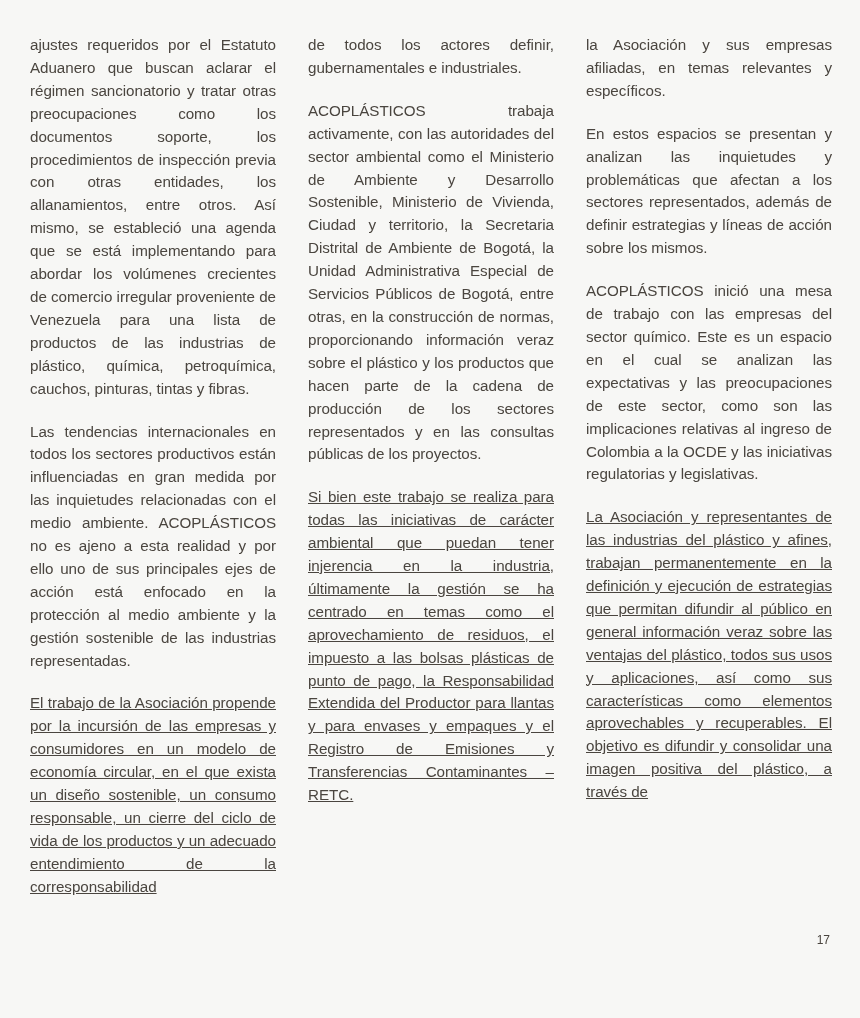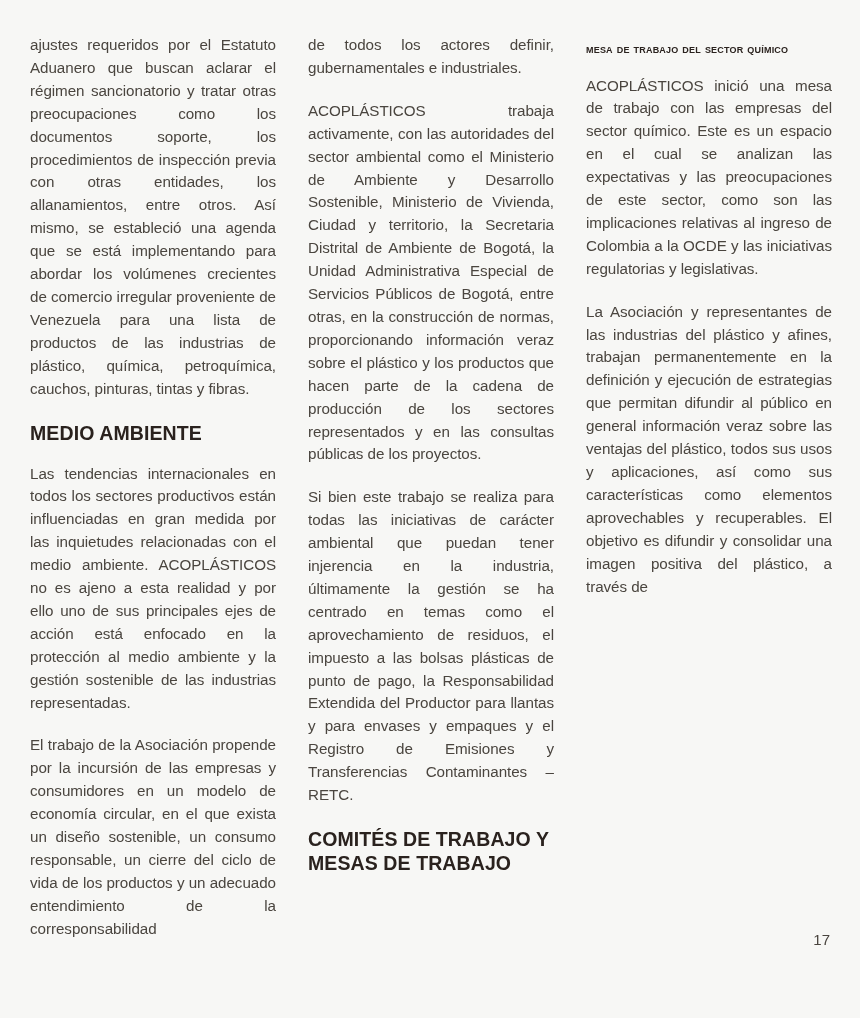--- a/index.html
+++ b/index.html
@@ -38,20 +38,21 @@
     line-height: 22.9px;
     text-align: justify;
     text-justify: inter-word;
     color: #4a453f;
     hyphens: manual;
     -webkit-hyphens: manual;
     letter-spacing: -0.05px;
   }
   p.body-text:last-child {
     margin-bottom: 0;
+    text-decoration: underline;
   }
   h2.section-heading {
     margin: 10px 0 18px 0;
     font-size: 19.5px;
     line-height: 24px;
     font-weight: bold;
     color: #2a221e;
     letter-spacing: 0.1px;
     text-align: left;
   }
@@ -69,48 +70,47 @@
     text-transform: lowercase;
     letter-spacing: 0.2px;
     text-align: left;
   }
   .page-number {
     position: absolute;
     right: 30px;
     top: 930px;
     width: 60px;
     text-align: right;
-    font-size: 15px;
+    font-size: 12px;
     line-height: 20px;
     color: #4a453f;
   }
 </style>
 </head>
 <body>
 
 <div class="page">
 
   <div class="columns">
 
     <div class="column">
       <p class="body-text">ajustes requeridos por el Estatuto Aduanero que buscan aclarar el régimen sancionatorio y tratar otras preocupaciones como los documentos soporte, los procedimientos de inspección previa con otras entidades, los allanamientos, entre otros. Así mismo, se estableció una agenda que se está implementando para abordar los volúmenes crecientes de comercio irregular proveniente de Venezuela para una lista de productos de las industrias de plástico, química, petroquímica, cauchos, pinturas, tintas y fibras.</p>
-      <h2 class="section-heading">MEDIO AMBIENTE</h2>
       <p class="body-text">Las tendencias internacionales en todos los sectores productivos están influenciadas en gran medida por las inquietudes relacionadas con el medio ambiente. ACOPLÁSTICOS no es ajeno a esta realidad y por ello uno de sus principales ejes de acción está enfocado en la protección al medio ambiente y la gestión sostenible de las industrias representadas.</p>
       <p class="body-text">El trabajo de la Asociación propende por la incursión de las empresas y consumidores en un modelo de economía circular, en el que exista un diseño sostenible, un consumo responsable, un cierre del ciclo de vida de los productos y un adecuado entendimiento de la corresponsabilidad</p>
     </div>
 
     <div class="column">
       <p class="body-text">de todos los actores definir, gubernamentales e industriales.</p>
       <p class="body-text">ACOPLÁSTICOS trabaja activamente, con las autoridades del sector ambiental como el Ministerio de Ambiente y Desarrollo Sostenible, Ministerio de Vivienda, Ciudad y territorio, la Secretaria Distrital de Ambiente de Bogotá, la Unidad Administrativa Especial de Servicios Públicos de Bogotá, entre otras, en la construcción de normas, proporcionando información veraz sobre el plástico y los productos que hacen parte de la cadena de producción de los sectores representados y en las consultas públicas de los proyectos.</p>
       <p class="body-text">Si bien este trabajo se realiza para todas las iniciativas de carácter ambiental que puedan tener injerencia en la industria, últimamente la gestión se ha centrado en temas como el aprovechamiento de residuos, el impuesto a las bolsas plásticas de punto de pago, la Responsabilidad Extendida del Productor para llantas y para envases y empaques y el Registro de Emisiones y Transferencias Contaminantes –RETC.</p>
-      <h2 class="section-heading tight">COMITÉS DE TRABAJO Y MESAS DE TRABAJO</h2>
     </div>
 
     <div class="column">
-      <h3 class="sub-heading">Mesa de trabajo del Sector Químico</h3>
+      <p class="body-text">la Asociación y sus empresas afiliadas, en temas relevantes y específicos.</p>
+      <p class="body-text">En estos espacios se presentan y analizan las inquietudes y problemáticas que afectan a los sectores representados, además de definir estrategias y líneas de acción sobre los mismos.</p>
       <p class="body-text">ACOPLÁSTICOS inició una mesa de trabajo con las empresas del sector químico. Este es un espacio en el cual se analizan las expectativas y las preocupaciones de este sector, como son las implicaciones relativas al ingreso de Colombia a la OCDE y las iniciativas regulatorias y legislativas.</p>
       <p class="body-text">La Asociación y representantes de las industrias del plástico y afines, trabajan permanentemente en la definición y ejecución de estrategias que permitan difundir al público en general información veraz sobre las ventajas del plástico, todos sus usos y aplicaciones, así como sus características como elementos aprovechables y recuperables. El objetivo es difundir y consolidar una imagen positiva del plástico, a través de</p>
     </div>
 
   </div>
 
   <div class="page-number">17</div>
 
 </div>
 

